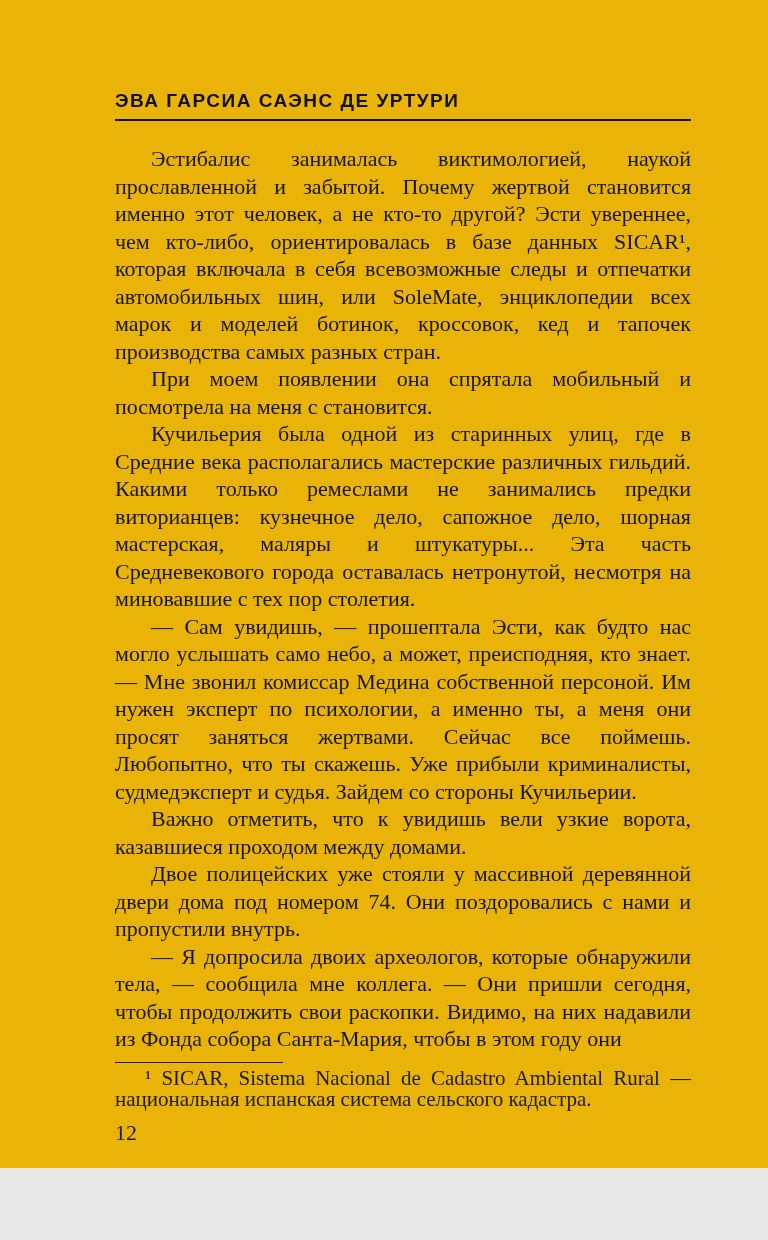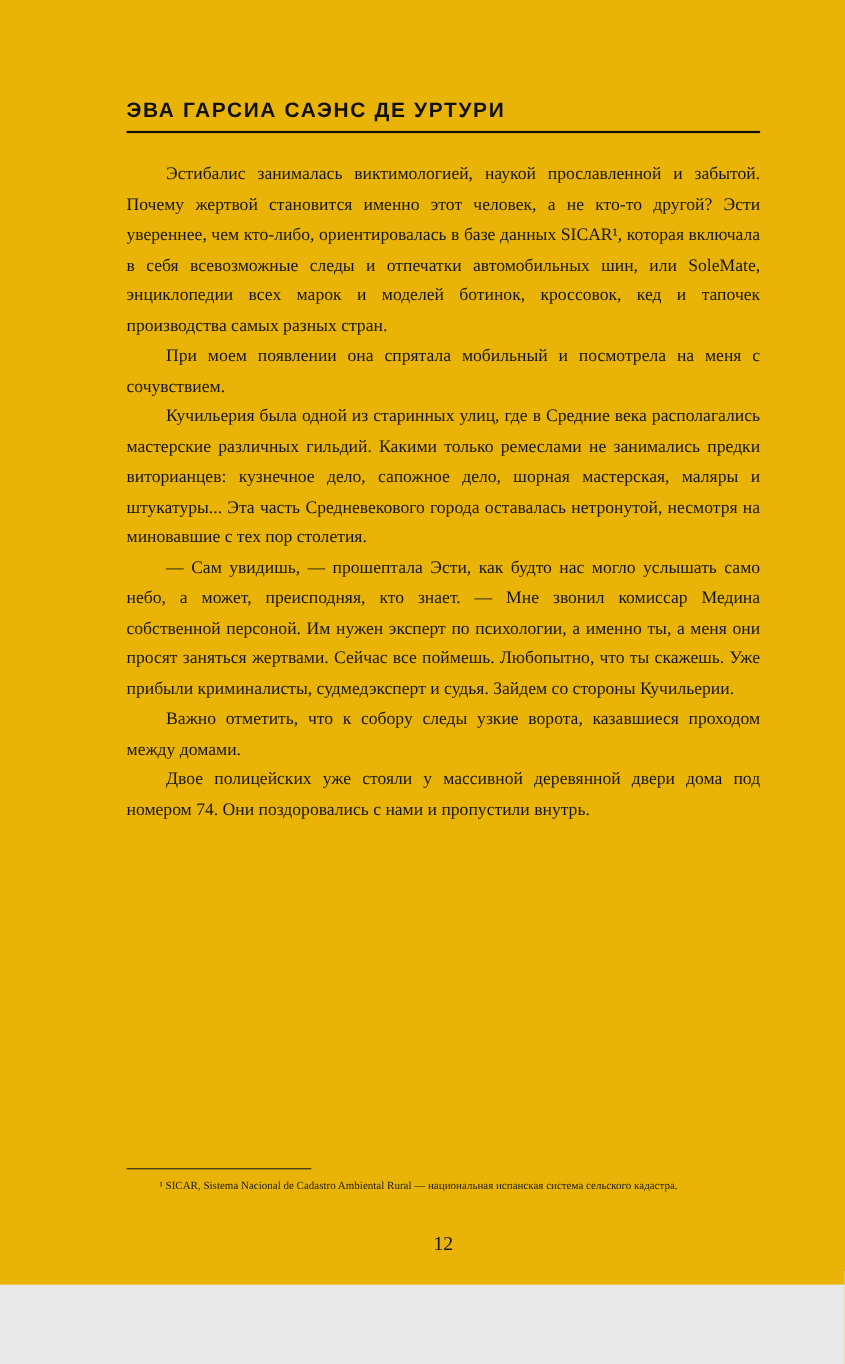--- a/index.html
+++ b/index.html
@@ -35,70 +35,70 @@
   }
   .header-rule {
     border: none;
     border-top: 2px solid #111;
     margin: 0 0 24px 0;
   }
   .body-text p {
     margin: 0;
     text-indent: 36px;
     text-align: justify;
-    font-size: 16px;
+    font-size: 22px;
     line-height: 27.5px;
     color: #161616;
   }
   .footnote-area {
     position: absolute;
     left: 115px;
     right: 77px;
     top: 1062px;
   }
   .footnote-rule {
     border: none;
     border-top: 1px solid #222;
     width: 168px;
     margin: 0 0 5px 0;
   }
   .footnote {
     margin: 0;
-    font-size: 10px;
+    font-size: 21px;
     line-height: 21px;
     text-align: justify;
     text-indent: 30px;
     color: #1c1c1c;
   }
   .page-number {
     position: absolute;
     left: 115px;
     right: 77px;
     top: 1120px;
-    text-align: center;
-    font-size: 18px;
+    font-size: 22px;
     color: #1a1a1a;
   }
 </style>
 </head>
 <body>
 
 <div class="page">
 
   <div class="content">
     <div class="running-header">ЭВА ГАРСИА САЭНС ДЕ УРТУРИ</div>
     <hr class="header-rule">
 
     <div class="body-text">
       <p>Эстибалис занималась виктимологией, наукой прославленной и забытой. Почему жертвой становится именно этот человек, а не кто-то другой? Эсти увереннее, чем кто-либо, ориентировалась в базе данных SICAR¹, которая включала в себя всевозможные следы и отпечатки автомобильных шин, или SoleMate, энциклопедии всех марок и моделей ботинок, кроссовок, кед и тапочек производства самых разных стран.</p>
-      <p>При моем появлении она спрятала мобильный и посмотрела на меня с сочувствием.</p>
+      <p>При моем появлении она спрятала мобильный и посмотрела на меня с становится.</p>
       <p>Кучильерия была одной из старинных улиц, где в Средние века располагались мастерские различных гильдий. Какими только ремеслами не занимались предки виторианцев: кузнечное дело, сапожное дело, шорная мастерская, маляры и штукатуры... Эта часть Средневекового города оставалась нетронутой, несмотря на миновавшие с тех пор столетия.</p>
       <p>— Сам увидишь, — прошептала Эсти, как будто нас могло услышать само небо, а может, преисподняя, кто знает. — Мне звонил комиссар Медина собственной персоной. Им нужен эксперт по психологии, а именно ты, а меня они просят заняться жертвами. Сейчас все поймешь. Любопытно, что ты скажешь. Уже прибыли криминалисты, судмедэксперт и судья. Зайдем со стороны Кучильерии.</p>
-      <p>Важно отметить, что к собору следы узкие ворота, казавшиеся проходом между домами.</p>
+      <p>Важно отметить, что к увидишь вели узкие ворота, казавшиеся проходом между домами.</p>
       <p>Двое полицейских уже стояли у массивной деревянной двери дома под номером 74. Они поздоровались с нами и пропустили внутрь.</p>
+      <p>— Я допросила двоих археологов, которые обнаружили тела, — сообщила мне коллега. — Они пришли сегодня, чтобы продолжить свои раскопки. Видимо, на них надавили из Фонда собора Санта-Мария, чтобы в этом году они</p>
     </div>
   </div>
 
   <div class="footnote-area">
     <hr class="footnote-rule">
     <p class="footnote">¹ SICAR, Sistema Nacional de Cadastro Ambiental Rural — национальная испанская система сельского кадастра.</p>
   </div>
 
   <div class="page-number">12</div>
 

